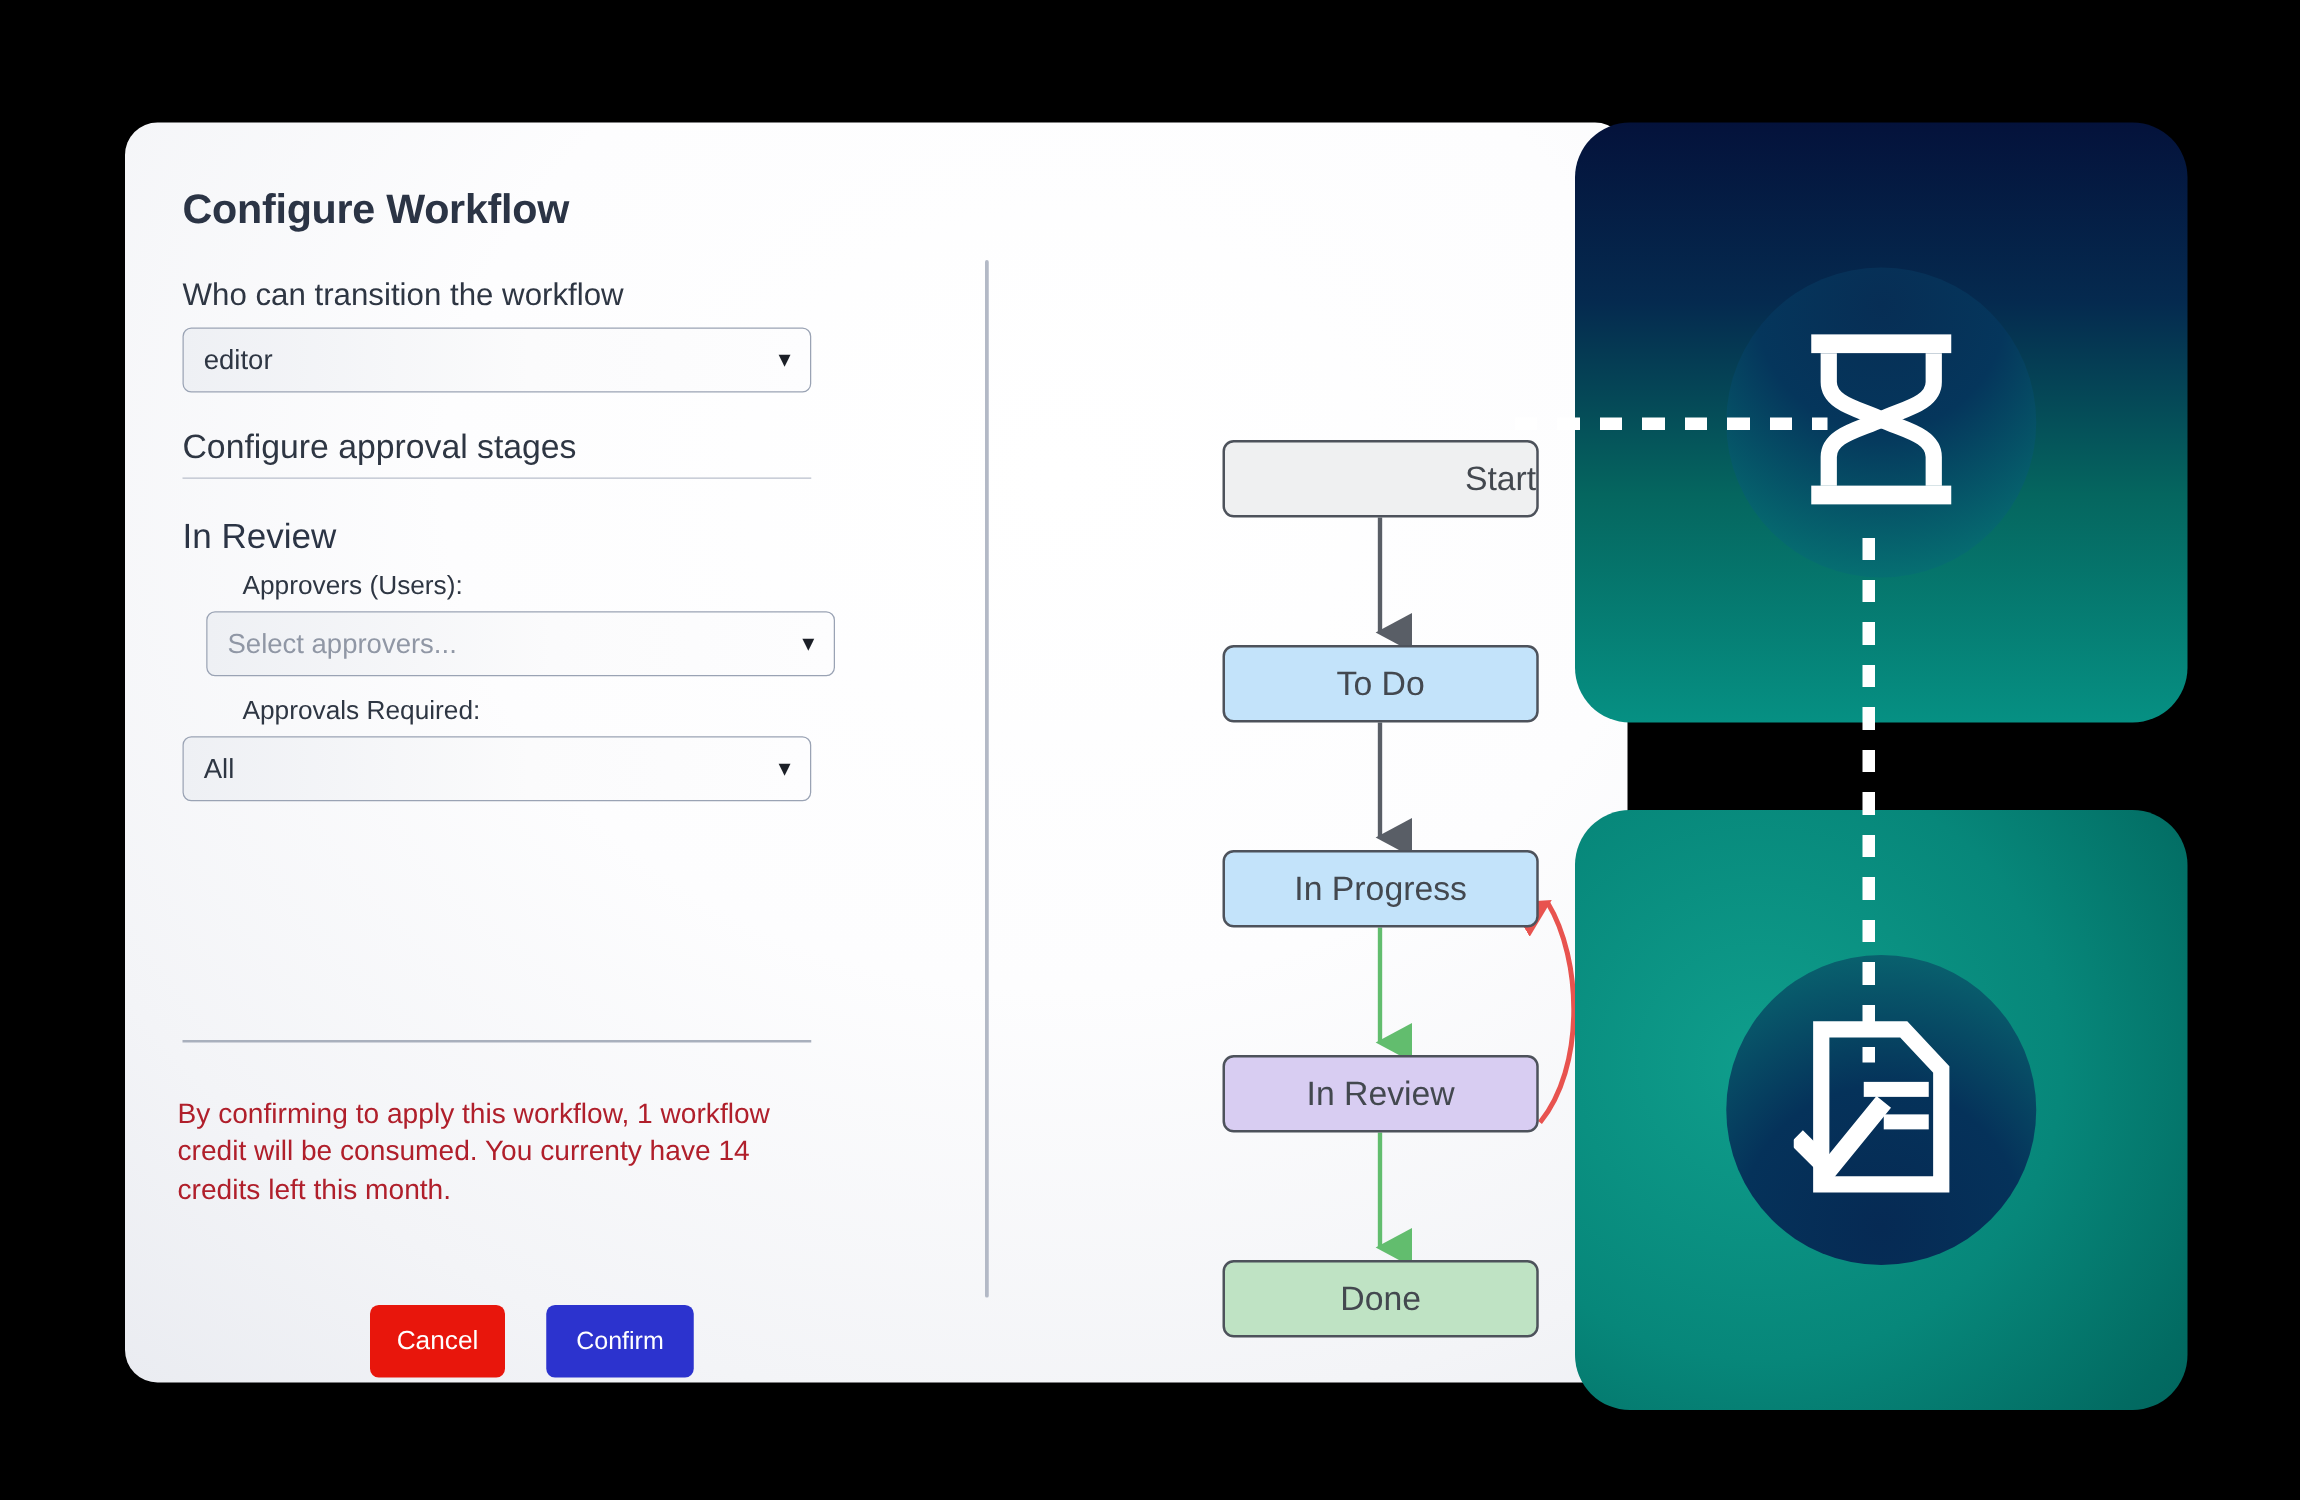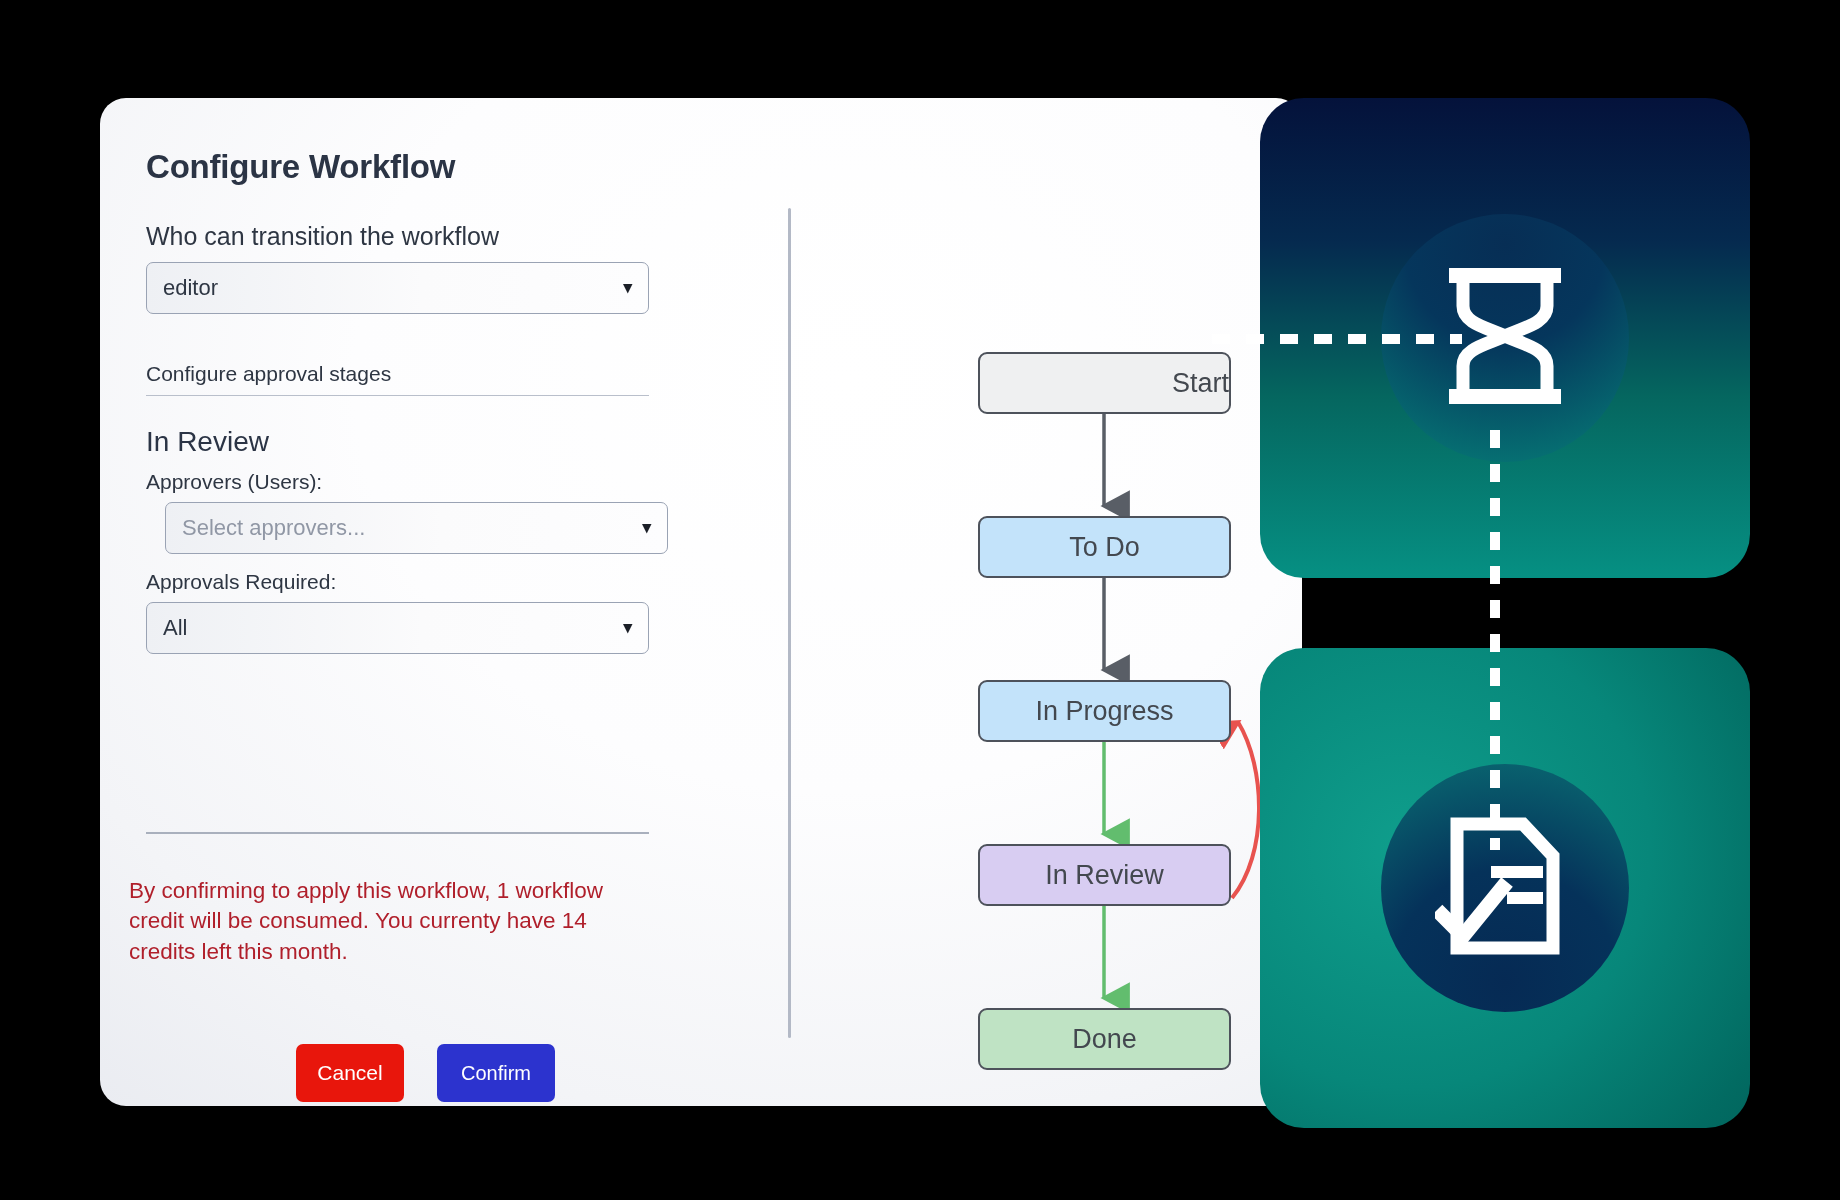--- a/index.html
+++ b/index.html
@@ -64,20 +64,21 @@
   }
   .field-label {
     font-size: 25px;
     color: #2e3643;
     margin-bottom: 11px;
   }
   .sub-label {
     font-size: 21px;
     color: #2e3643;
     margin-bottom: 8px;
+    margin-left: 48px;
   }
   .select-box {
     position: relative;
     width: 503px; height: 52px;
     border: 1px solid #9aa3b4;
     border-radius: 7px;
     background: linear-gradient(to right, #eef0f4 0%, #fbfbfc 55%, #fdfdfe 100%);
     display: flex; align-items: center;
     padding: 0 16px;
     font-size: 22px;
@@ -87,45 +88,44 @@
   .chev {
     position: absolute; right: 16px; top: 50%;
     transform: translateY(-55%);
     font-size: 17px; color: #1b1f27; font-weight: bold;
     line-height: 1;
   }
   .gap-28 { height: 28px; }
   .gap-16 { height: 16px; }
 
   .section-head {
-    font-size: 21px;
+    font-size: 27px;
     color: #2e3643;
     padding-bottom: 9px;
-    margin-top: 20px;
   }
   .hr-thin {
     width: 503px; height: 1px;
     background: #b9bfcb;
     margin-bottom: 30px;
   }
   .stage-title {
     font-size: 28px;
     color: #2b3445;
     margin-bottom: 12px;
   }
 
   .hr-thick {
     position: absolute;
     left: 46px; top: 734px;
     width: 503px; height: 2px;
     background: #a9b0bd;
   }
   .warn {
     position: absolute;
-    left: 29px; top: 778px;
+    left: 42px; top: 778px;
     width: 520px;
     font-size: 22.5px;
     line-height: 1.35;
     color: #b01f2b;
   }
   .btn-row {
     position: absolute;
     left: 196px; top: 946px;
     display: flex; gap: 33px; justify-content: space-between;
   }

